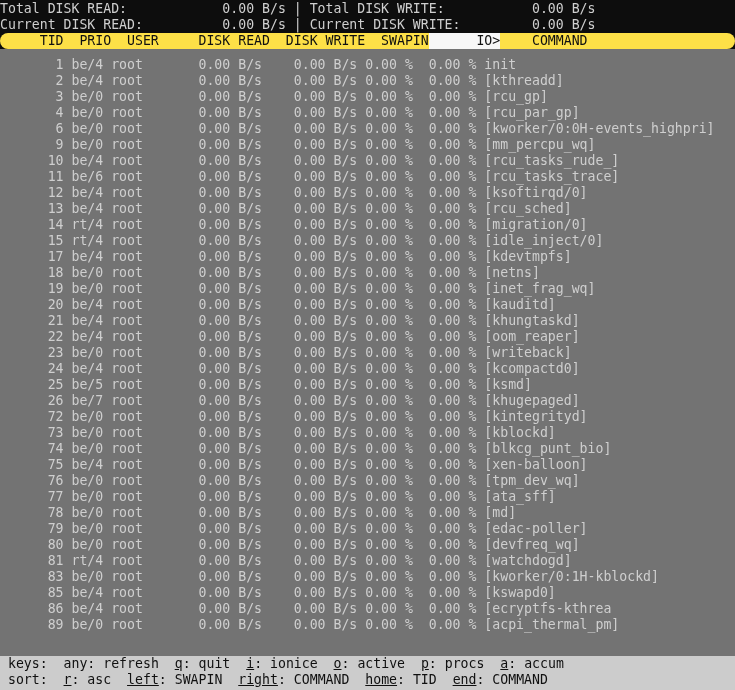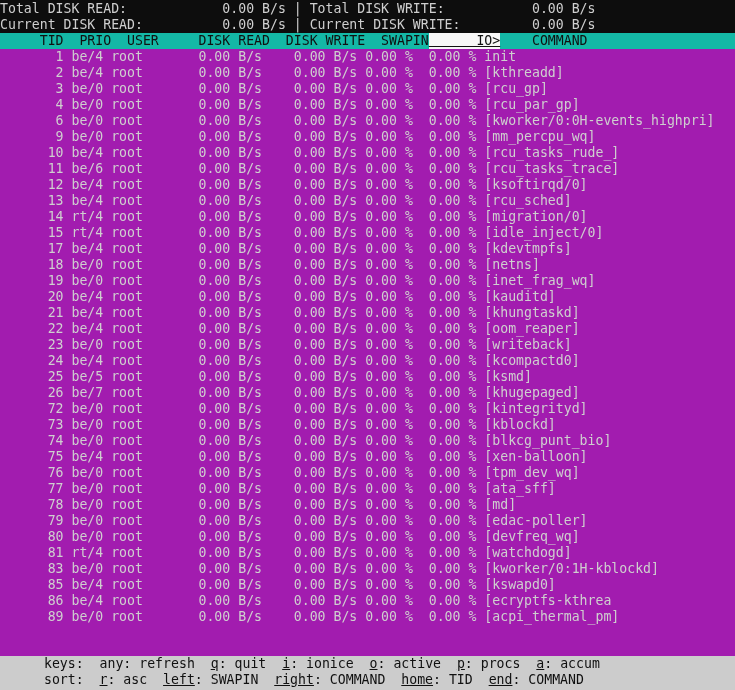--- a/index.html
+++ b/index.html
@@ -36,59 +36,58 @@
     height: 16px;
     white-space: pre;
     color: #cfcfcf;
   }
 
   
   .colhead {
     flex: 0 0 auto;
     height: 16px;
     white-space: pre;
-    background: #14b8a6;
+    background: #fde047;
     color: #101010;
     display: flex;
     align-items: center;
     overflow: hidden;
+    border-radius: 8px;
   }
   .colhead .seg { white-space: pre; display: inline-block; }
   .colhead .seg.sorted {
     background: #f7f7f7;
     color: #101010;
-    text-decoration: underline;
   }
 
   
   .proclist {
     flex: 1 1 auto;
     overflow: hidden;
-    background: #a21caf;
-    padding-top: 0px;
+    background: #737373;
+    padding-top: 8px;
   }
   .prow {
     height: 16px;
     white-space: pre;
     color: #cfcfcf;
     overflow: hidden;
   }
 
   
   .footer {
     flex: 0 0 auto;
     background: #cccccc;
     color: #101010;
   }
   .frow {
     height: 16px;
     white-space: pre;
     display: block;
     overflow: hidden;
-    margin-left: 36px;
   }
   .frow .u { text-decoration: underline; }
   .pad1 { height: 2px; }
 </style>
 </head>
 <body>
 
 <div class="screen">
 
   <div class="summary">

